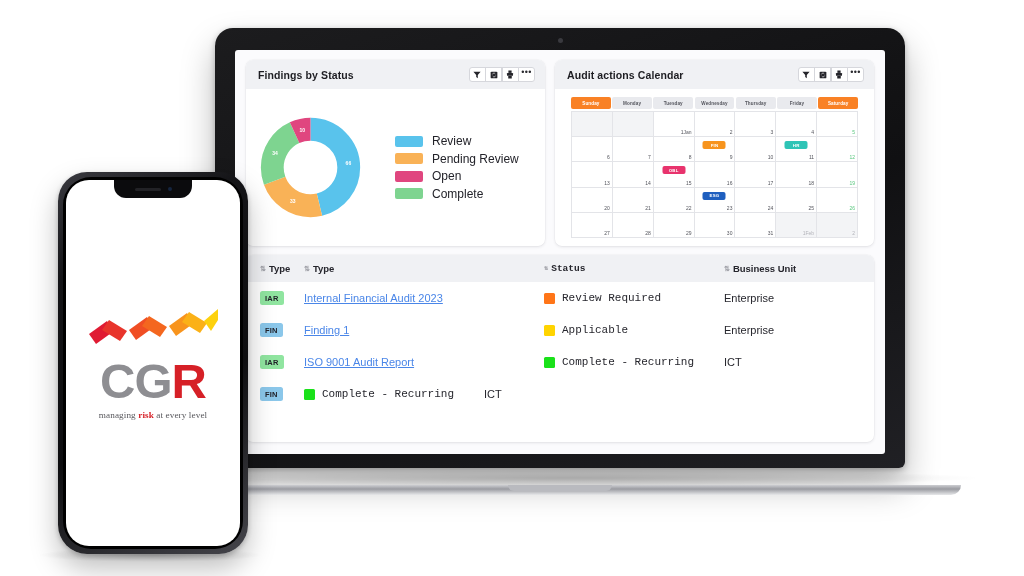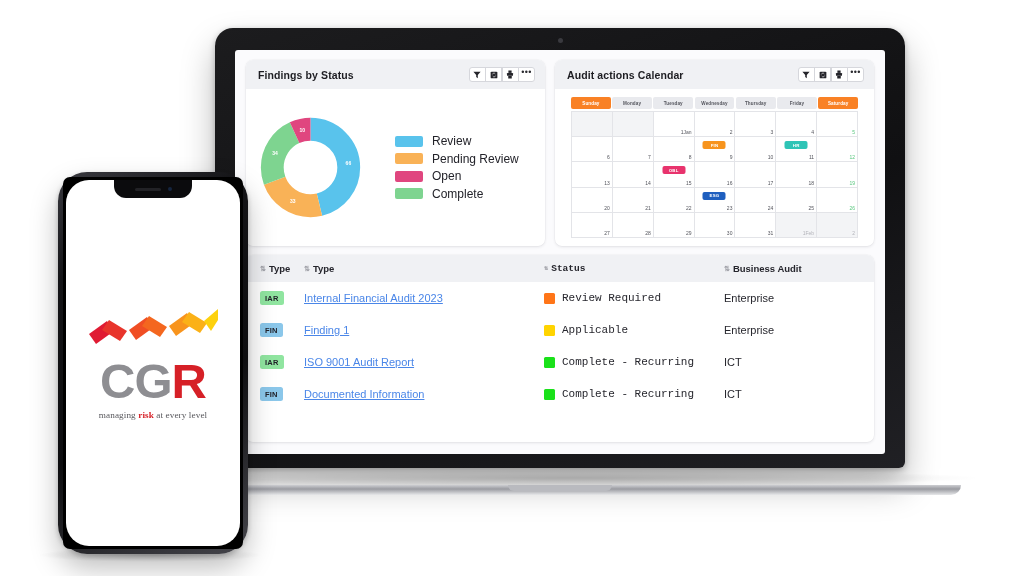--- a/index.html
+++ b/index.html
@@ -149,21 +149,21 @@
 
   
   .phone { position: absolute; left: 58px; top: 172px; width: 190px; height: 382px; }
   .phone-frame {
     position: absolute; inset: 0;
     background: linear-gradient(150deg,#3a3a40 0%, #141417 22%, #0d0d0f 60%, #45454b 100%);
     border-radius: 29px;
     box-shadow: 0 14px 28px rgba(0,0,0,0.26), 0 2px 5px rgba(0,0,0,0.22);
     padding: 5px;
   }
-  .phone-inner { position: absolute; inset: 5px; background: #000; border-radius: 7px; padding: 3px; }
+  .phone-inner { position: absolute; inset: 5px; background: #000; border-radius: 28px; padding: 3px; }
   .phone-screen {
     position: absolute; inset: 3px; background: #fff; border-radius: 23px;
     overflow: hidden; display: flex; align-items: center; justify-content: center;
   }
   .phone-notch {
     position: absolute; left: 50%; transform: translateX(-50%); top: 0;
     width: 78px; height: 18px; background: #0b0b0d;
     border-radius: 0 0 12px 12px; z-index: 3;
     display: flex; align-items: center; justify-content: center; gap: 7px;
   }
@@ -427,21 +427,21 @@
             <div class="th c2">
               <span class="sortico">⇅</span>
               <span>Type</span>
             </div>
             <div class="th c3">
               <span class="sortico">⇅</span>
               <span>Status</span>
             </div>
             <div class="th c4">
               <span class="sortico">⇅</span>
-              <span>Business Audit</span>
+              <span>Business Unit</span>
             </div>
           </div>
           <div class="tbody">
               <div class="trow">
                 <div class="td c1">
                   <span class="badge" style="background:#90e5a0">IAR</span>
                 </div>
                 <div class="td c2">
                   <a class="link" href="#">Internal Financial Audit 2023</a>
                 </div>
@@ -479,23 +479,20 @@
                   <span class="status-sq" style="background:#1ae11a"></span>
                   <span class="status-lab">Complete - Recurring</span>
                 </div>
                 <div class="td c4">
                   <span class="bu">ICT</span>
                 </div>
               </div>
               <div class="trow">
                 <div class="td c1">
                   <span class="badge" style="background:#8bc7ea">FIN</span>
-                </div>
-                <div class="td c2">
-                  <a class="link" href="#">Documented Information</a>
                 </div>
                 <div class="td c3">
                   <span class="status-sq" style="background:#1ae11a"></span>
                   <span class="status-lab">Complete - Recurring</span>
                 </div>
                 <div class="td c4">
                   <span class="bu">ICT</span>
                 </div>
               </div>
             </div>

